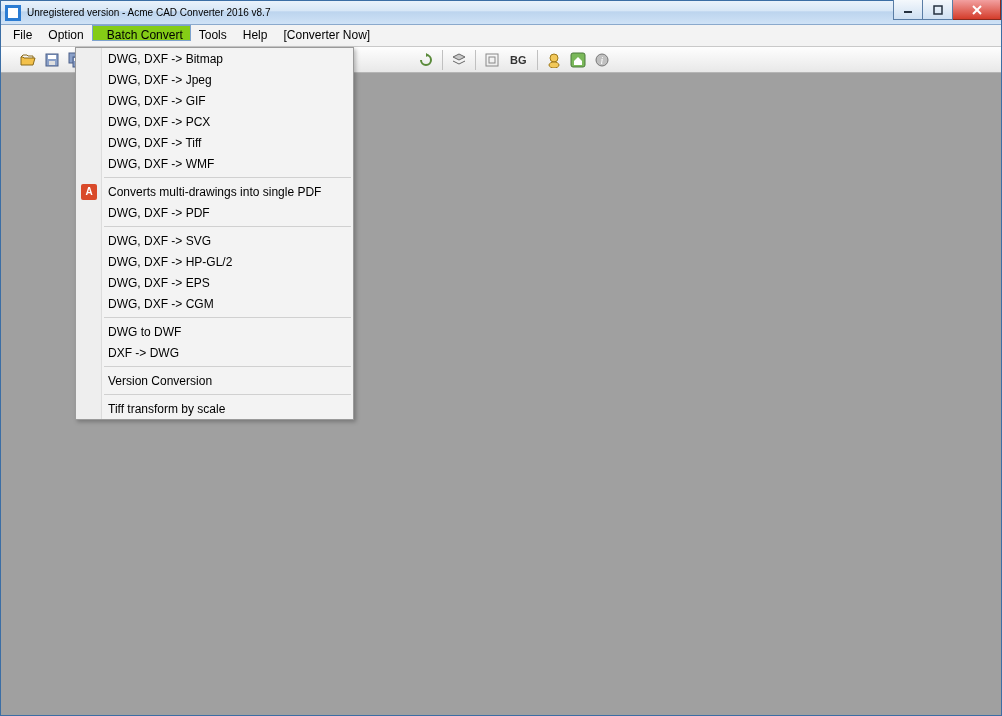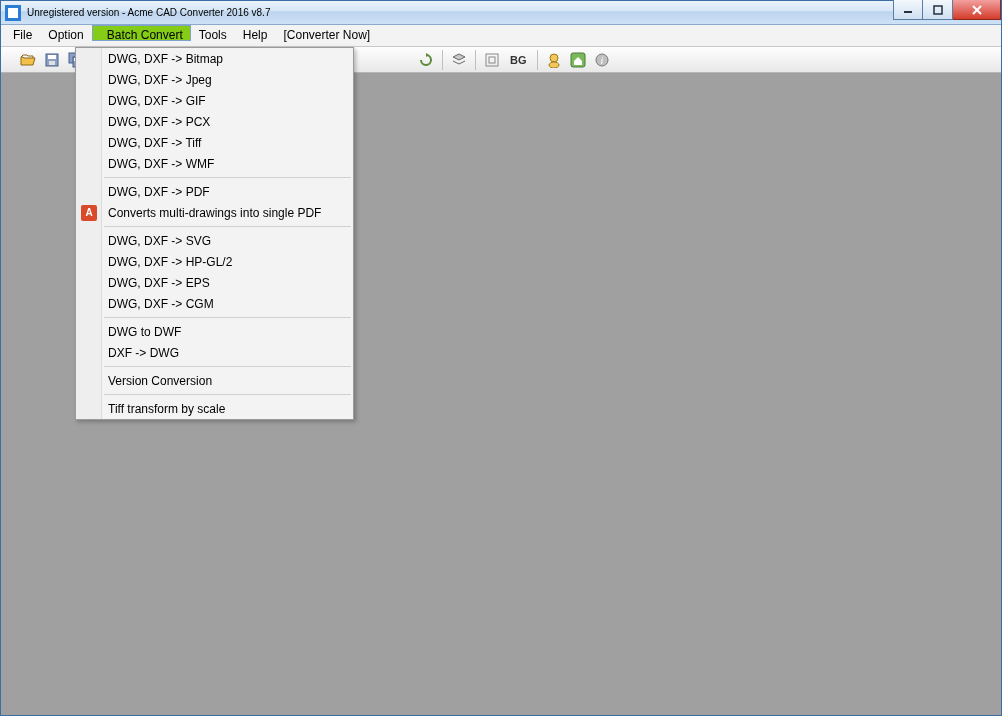--- a/index.html
+++ b/index.html
@@ -179,26 +179,26 @@
         </div>
       <div class="dd-item">
           <span>DWG, DXF -&gt; Tiff</span>
         </div>
       <div class="dd-item">
           <span>DWG, DXF -&gt; WMF</span>
         </div>
       <div class="dd-sep"></div>
 
       <div class="dd-item">
-          <span>DWG, DXF -&gt; PDF</span>
-        </div>
-      <div class="dd-item">
         <span class="dd-icon pdf-icon"></span>
         <span>Converts multi-drawings into single PDF</span>
       </div>
+      <div class="dd-item">
+          <span>DWG, DXF -&gt; PDF</span>
+        </div>
       <div class="dd-sep"></div>
 
       <div class="dd-item">
           <span>DWG, DXF -&gt; SVG</span>
         </div>
       <div class="dd-item">
           <span>DWG, DXF -&gt; HP-GL/2</span>
         </div>
       <div class="dd-item">
           <span>DWG, DXF -&gt; EPS</span>

